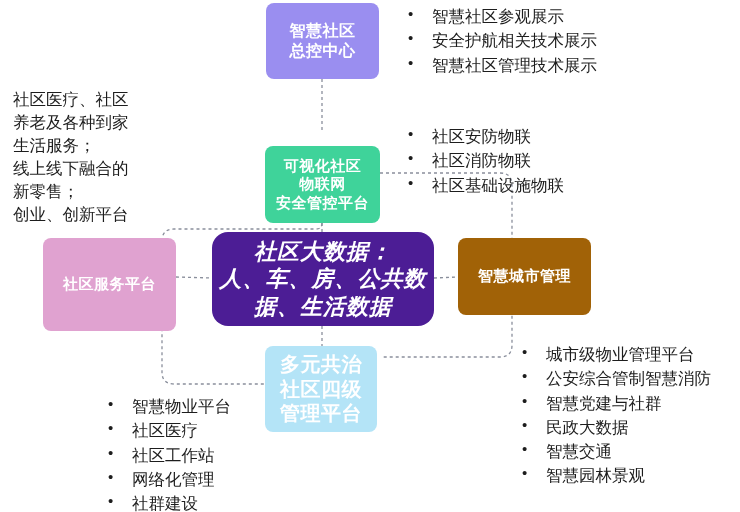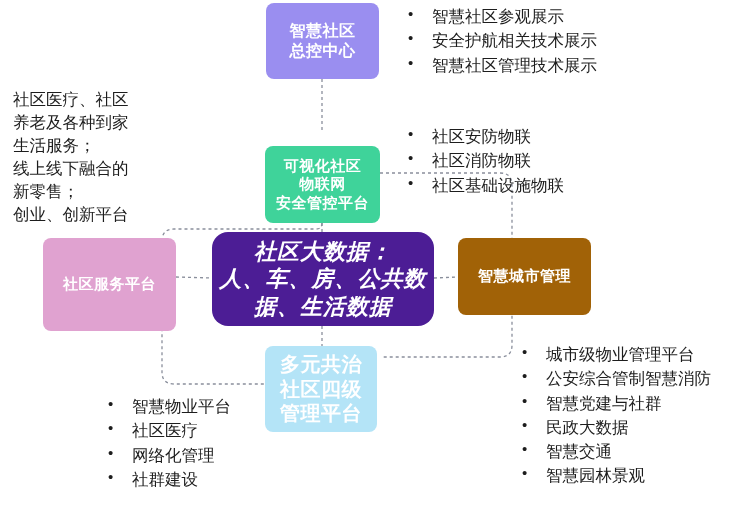--- a/index.html
+++ b/index.html
@@ -168,20 +168,21 @@
 
   <ul class="bullets" id="bullets-iot">
     <li>社区安防物联</li>
     <li>社区消防物联</li>
     <li>社区基础设施物联</li>
   </ul>
 
   <ul class="bullets" id="bullets-gov">
     <li>智慧物业平台</li>
     <li>社区医疗</li>
+    <li>社区工作站</li>
     <li>网络化管理</li>
     <li>社群建设</li>
   </ul>
 
   <ul class="bullets" id="bullets-city">
     <li>城市级物业管理平台</li>
     <li>公安综合管制智慧消防</li>
     <li>智慧党建与社群</li>
     <li>民政大数据</li>
     <li>智慧交通</li>

